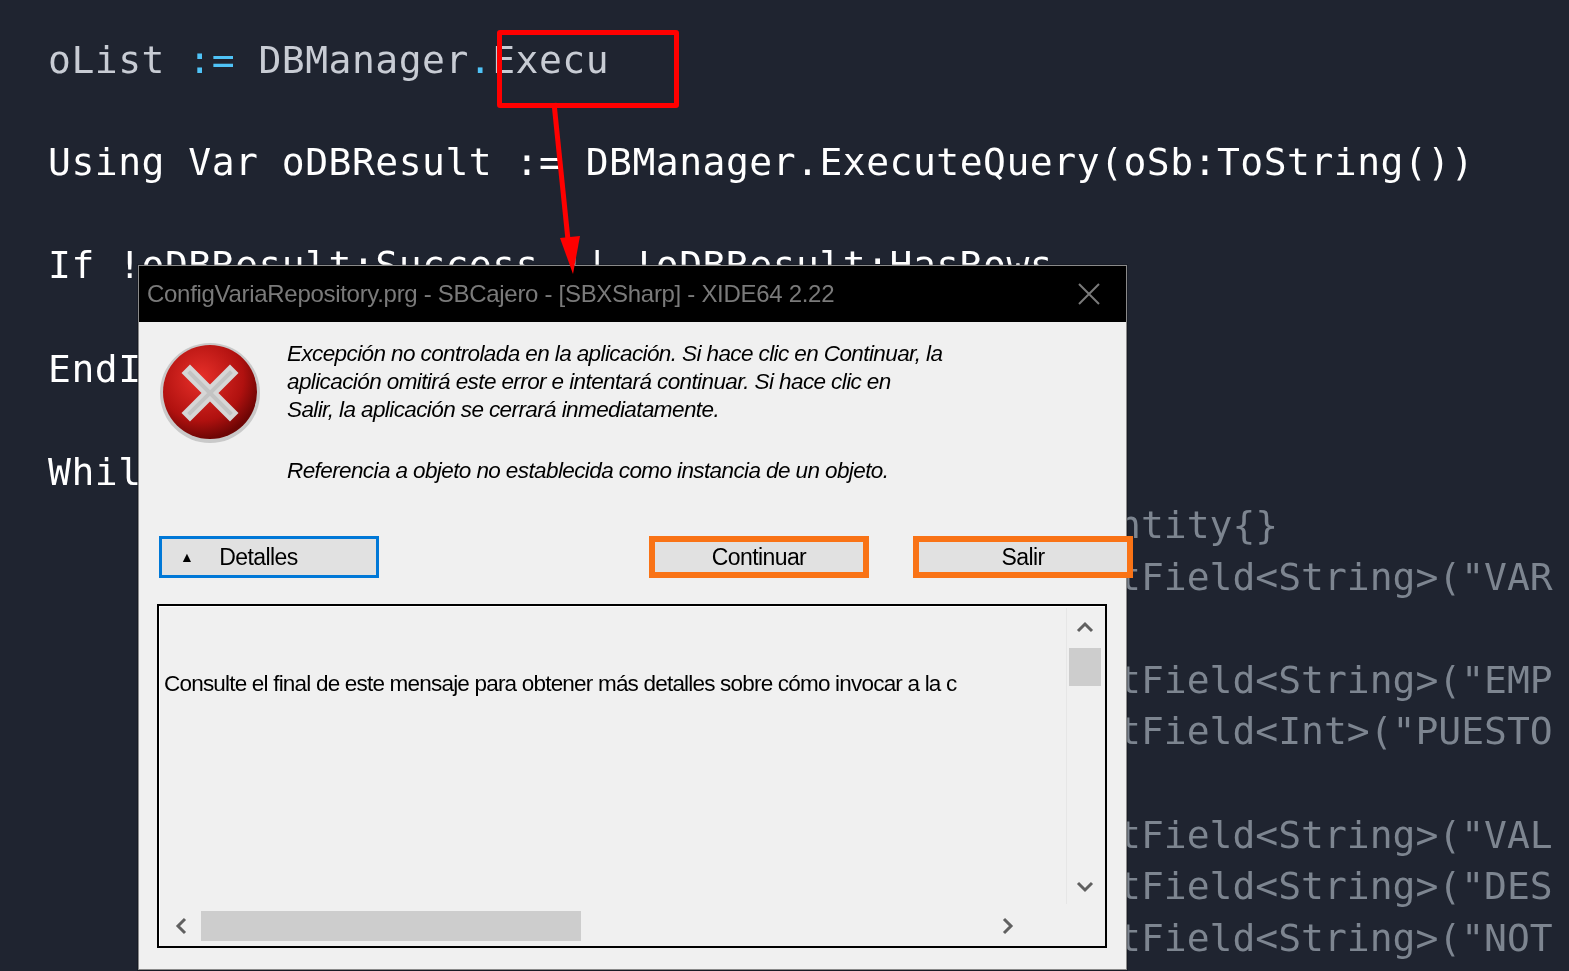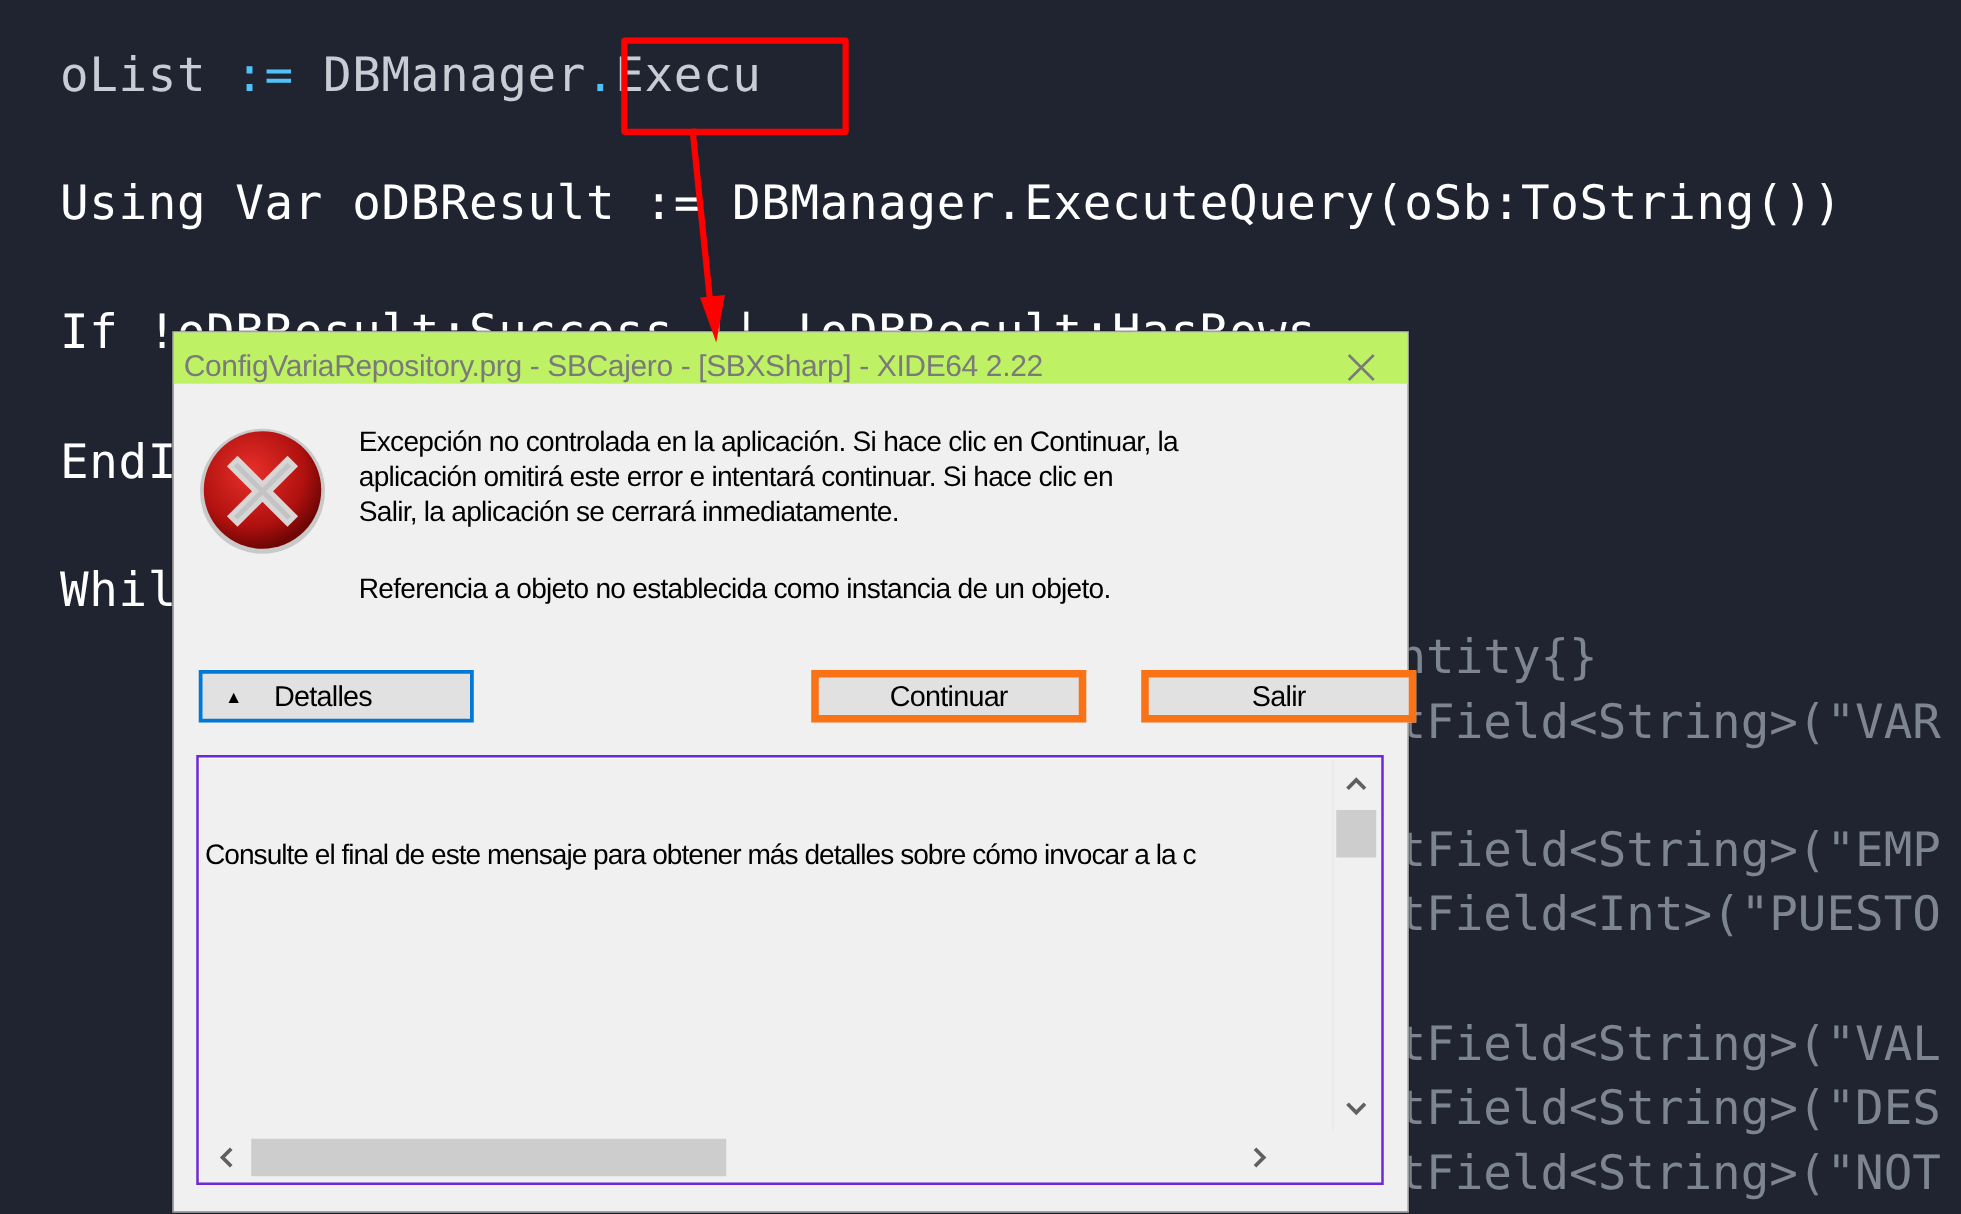--- a/index.html
+++ b/index.html
@@ -44,53 +44,53 @@
   .arrow-svg { position:absolute; left:0; top:0; pointer-events:none; }
 
   
   .dialog {
     position:absolute; left:138px; top:265px; width:987px; height:703px;
     background:#f0f0f0; border:1px solid #8a8a8a;
     box-shadow:0 0 0 1px rgba(0,0,0,0.2);
     font-family:"Liberation Sans", "DejaVu Sans", sans-serif;
   }
   .titlebar {
-    position:absolute; left:0; top:0; right:0; height:41px; background:#bef264;
+    position:absolute; left:0; top:0; right:0; height:56px; background:#000000;
   }
   .title-text {
     position:absolute; left:8px; top:14px; font-size:24px; color:#7a7a7a;
     white-space:nowrap; letter-spacing:-0.3px;
   }
   .close-btn {
     position:absolute; right:0; top:0; width:74px; height:56px;
     display:flex; align-items:center; justify-content:center; cursor:pointer;
   }
   .error-icon { position:absolute; left:18px; top:74px; width:106px; height:106px; }
   .msg {
     position:absolute; left:148px; top:74px; width:820px;
-    font-size:22.5px; line-height:28px; color:#000; letter-spacing:-0.6px;
+    font-size:22.5px; line-height:28px; color:#000; letter-spacing:-0.6px;font-style:italic;
   }
   .msg p { margin:0; }
   .msg .sub { margin-top:33px; }
 
   .btn {
     position:absolute; height:42px; background:#e1e1e1; border:6px solid #f97316;
     box-sizing:border-box; font-size:23px; color:#000;
     display:flex; align-items:center; justify-content:center; cursor:pointer;
     letter-spacing:-0.6px;
     font-family:"Liberation Sans", "DejaVu Sans", sans-serif;
   }
   .btn-details { left:20px; top:270px; width:220px; border:3px solid #0078d7; justify-content:flex-start; }
   .btn-details .tri { margin-left:18px; margin-right:26px; font-size:14px; }
   .btn-continue { left:510px; top:270px; width:220px; }
   .btn-exit { left:746px; top:270px; width:220px;margin-left:28px; }
 
   .details-box {
     position:absolute; left:18px; top:338px; width:950px; height:344px;
-    border:2px solid #6d28d9; box-sizing:border-box; background:#f0f0f0;
+    border:2px solid #000000; box-sizing:border-box; background:#f0f0f0;
     box-shadow:inset 1px 1px 0 #fff;
   }
   .details-text {
     position:absolute; left:5px; top:4px; width:900px; height:296px; overflow:hidden;
     font-size:22.5px; line-height:29.3px; color:#000; white-space:pre;
     letter-spacing:-0.8px;
   }
   .vscroll {
     position:absolute; right:2px; top:2px; width:36px; height:296px;
     background:#f0f0f0; border-left:1px solid #e6e6e6;

